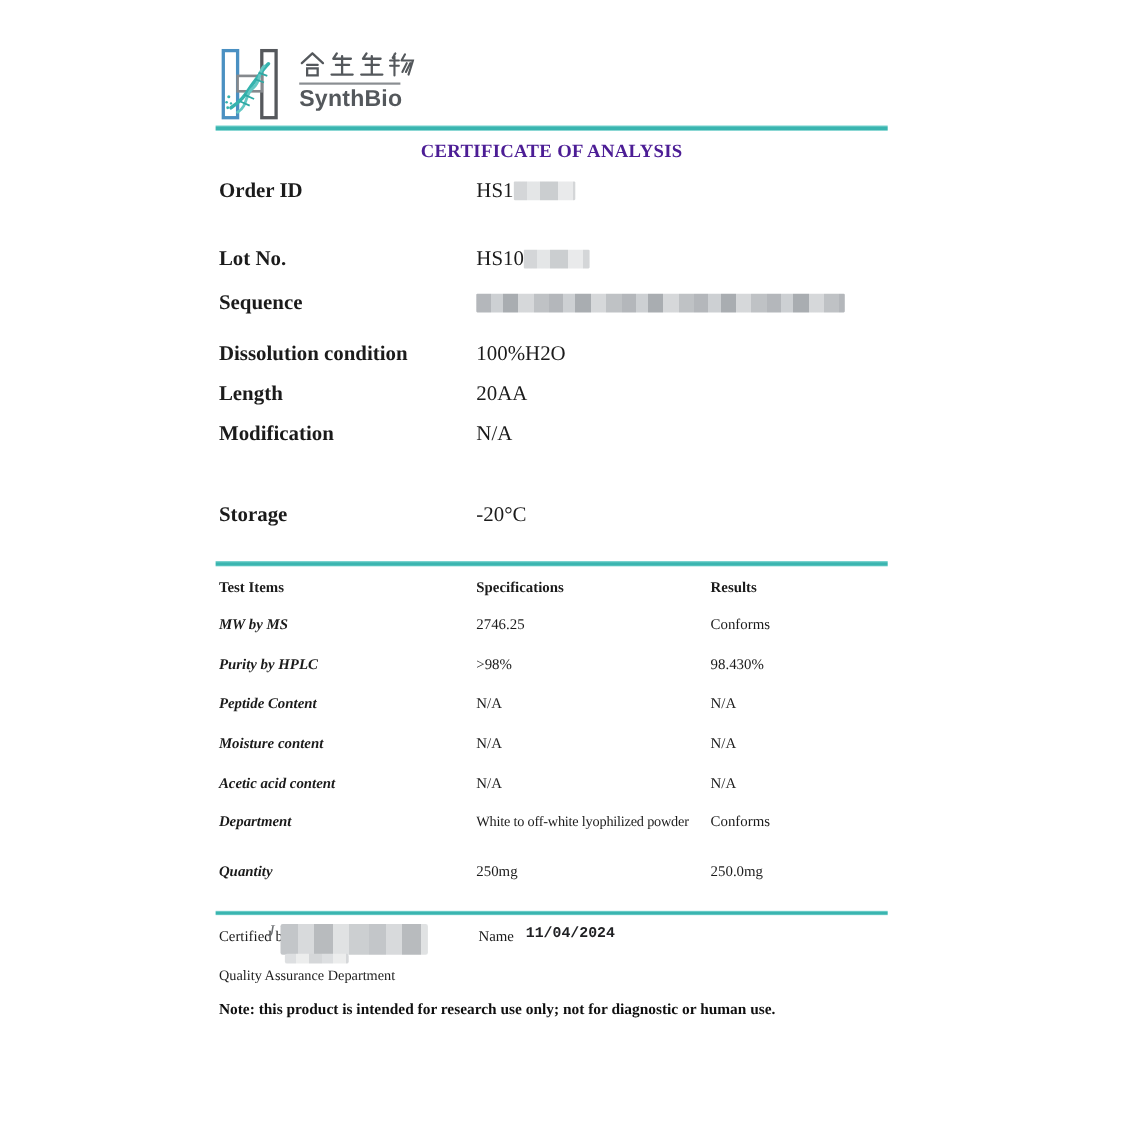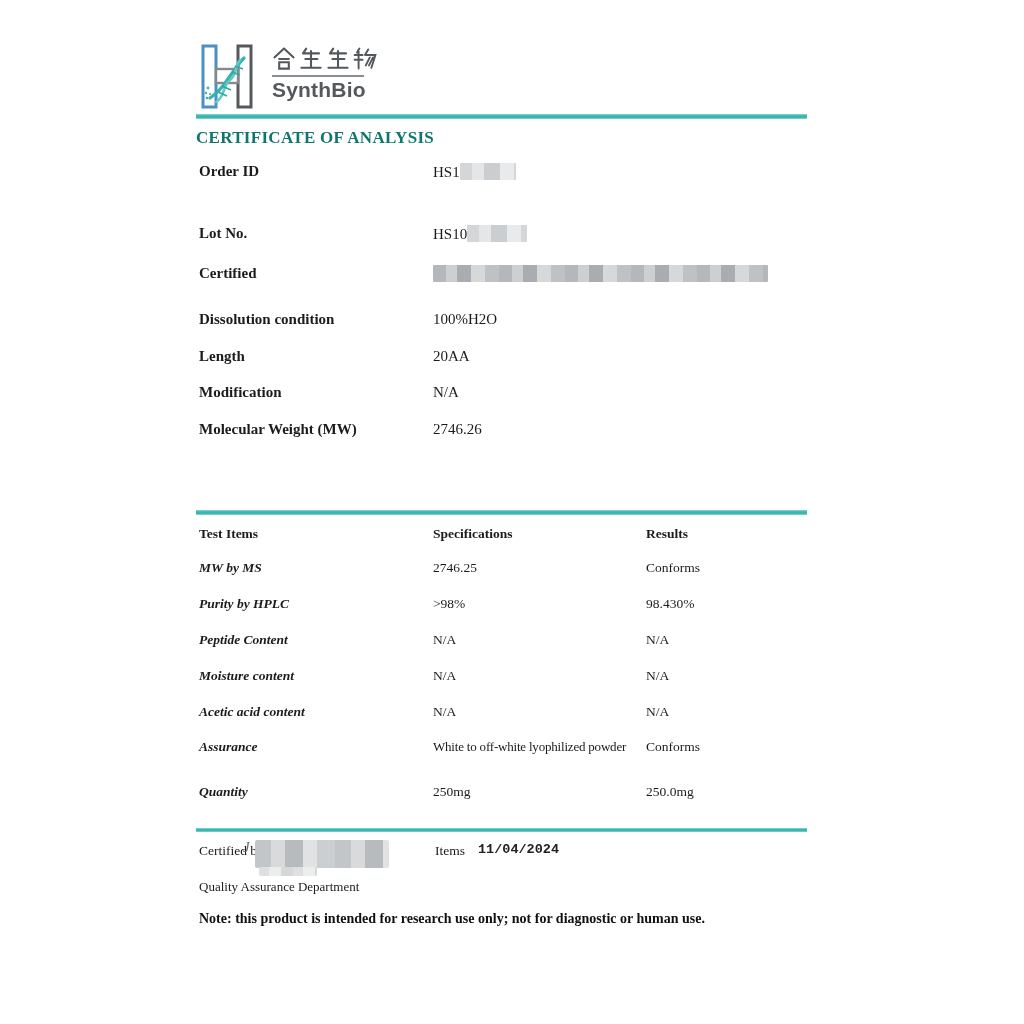--- a/index.html
+++ b/index.html
@@ -17,25 +17,25 @@
     font-family:"Liberation Sans","DejaVu Sans",sans-serif;font-weight:bold;
     font-size:21px;color:#54585c;letter-spacing:0.2px;line-height:1;
   }
   
   .rule{
     position:absolute;left:196px;width:611px;height:5px;
     background:linear-gradient(180deg,#8edcd8 0%,#3ab5b0 35%,#3ab5b0 75%,#9be0dc 100%);
   }
   
   .title{
-    position:absolute;left:196px;top:128px;width:611px;text-align:left;
-    font-weight:bold;font-size:17px;letter-spacing:0.3px;color:#0f766e;
-  }
-  
-  .irow{position:absolute;left:199px;width:620px;height:20px;font-size:15px;}
+    position:absolute;left:196px;top:128px;width:611px;text-align:center;
+    font-weight:bold;font-size:17px;letter-spacing:0.3px;color:#4c1d95;
+  }
+  
+  .irow{position:absolute;left:199px;width:620px;height:20px;font-size:19px;}
   .ilabel{position:absolute;left:0;top:0;font-weight:bold;white-space:nowrap;}
   .ivalue{position:absolute;left:234px;top:0;white-space:nowrap;}
   
   .redact{
     display:inline-block;vertical-align:-3px;height:17px;border-radius:1px;
     background:repeating-linear-gradient(90deg,
       #b4b7bb 0 13px,#cdd0d3 13px 24px,#a9adb1 24px 38px,#d6d8da 38px 52px,#bfc2c5 52px 66px);
     filter:blur(0.4px);
   }
   .redact.light{
@@ -126,44 +126,44 @@
     <span class="ivalue"><span>HS1</span><span class="redact light w56"></span></span>
   </div>
 
 
   <div class="irow" style="top:225px">
     <span class="ilabel">Lot No.</span>
     <span class="ivalue"><span>HS10</span><span class="redact light w60"></span></span>
   </div>
 
   <div class="irow" style="top:265px">
-    <span class="ilabel">Certified</span>
+    <span class="ilabel">Sequence</span>
     <span class="ivalue"><span class="redact w335"></span></span>
   </div>
 
   <div class="irow" style="top:311px">
     <span class="ilabel">Dissolution condition</span>
     <span class="ivalue">100%H2O</span>
   </div>
 
   <div class="irow" style="top:348px">
     <span class="ilabel">Length</span>
     <span class="ivalue">20AA</span>
   </div>
 
   <div class="irow" style="top:384px">
     <span class="ilabel">Modification</span>
     <span class="ivalue">N/A</span>
   </div>
 
-  <div class="irow" style="top:421px">
-    <span class="ilabel">Molecular Weight (MW)</span>
-    <span class="ivalue">2746.26</span>
-  </div>
-
+
+  <div class="irow" style="top:458px">
+    <span class="ilabel">Storage</span>
+    <span class="ivalue">-20°C</span>
+  </div>
 
   <div class="trow thead" style="top:526px">
     <span class="tc0">Test Items</span>
     <span class="tc1">Specifications</span>
     <span class="tc2">Results</span>
   </div>
 
   <div class="trow bold" style="top:560px">
     <span class="tc0">MW by MS</span>
     <span class="tc1">2746.25</span>
@@ -188,37 +188,37 @@
     <span class="tc2">N/A</span>
   </div>
 
   <div class="trow bold" style="top:704px">
     <span class="tc0">Acetic acid content</span>
     <span class="tc1">N/A</span>
     <span class="tc2">N/A</span>
   </div>
 
   <div class="trow bold" style="top:739px">
-    <span class="tc0">Assurance</span>
+    <span class="tc0">Department</span>
     <span class="tc1 fit">White to off-white lyophilized powder</span>
     <span class="tc2">Conforms</span>
   </div>
 
   <div class="trow bold" style="top:784px">
     <span class="tc0">Quantity</span>
     <span class="tc1">250mg</span>
     <span class="tc2">250.0mg</span>
   </div>
 
   <div class="frow" style="top:843px;height:36px">
     <span>Certified by:</span>
     <span class="sig-hint">J</span>
     <span class="sig-redact"></span>
     <span class="sig-tail"></span>
-    <span class="date-label">Items</span>
+    <span class="date-label">Name</span>
     <span class="date-value">11/04/2024</span>
   </div>
 
   <div class="frow" style="top:879px;font-size:13px">Quality Assurance Department</div>
 
   <div class="frow note" style="top:911px">Note: this product is intended for research use only; not for diagnostic or human use.</div>
 
 </div>
 
 </body></html>

